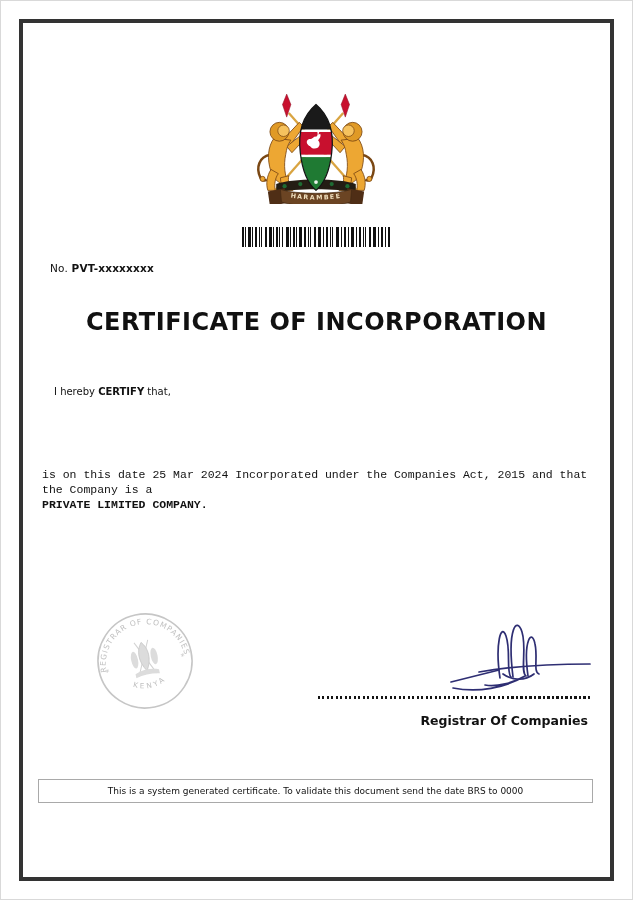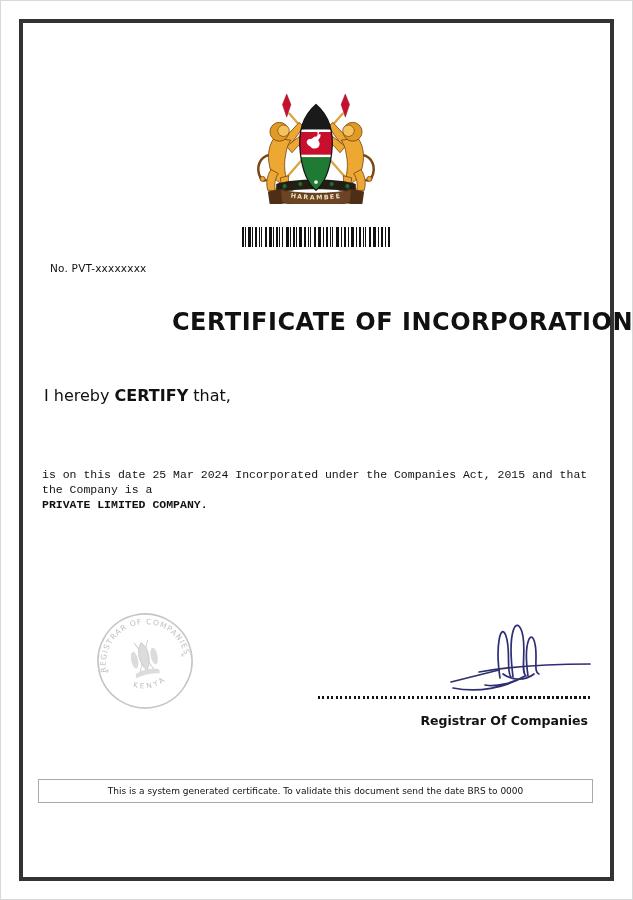--- a/index.html
+++ b/index.html
@@ -6,24 +6,24 @@
   #page{
     position:relative;width:633px;height:900px;background:#ffffff;
     font-family:"DejaVu Sans","Liberation Sans",sans-serif;color:#111;
     box-shadow:inset 0 0 0 1px #d9d9d9;overflow:hidden;
   }
   .abs{position:absolute;}
   #frame{left:19px;top:19px;width:587px;height:854px;border:4px solid #333;}
   #coa{left:253px;top:92px;width:126px;height:112px;}
   #barcode{left:242px;top:227px;width:148px;height:20px;}
   #no-line{left:50px;top:262px;font-size:10.5px;letter-spacing:.2px;}
-  #no-line b{font-weight:400;}
-  #cert-title{left:0;top:308px;width:633px;text-align:right;
+  #no-line b{font-weight:700;}
+  #cert-title{left:0;top:308px;width:633px;text-align:center;
     font-size:24px;font-weight:700;letter-spacing:.5px;}
-  #certify{left:44px;top:386px;font-size:16px;}
+  #certify{left:54px;top:386px;font-size:10px;}
   #certify b{font-weight:700;}
   #body-text{left:42px;top:467px;width:560px;font-size:11.5px;line-height:15px;font-family:Liberation Mono, monospace;}
   #body-text .bold-line{font-weight:700;}
   #stamp{left:95px;top:611px;width:100px;height:100px;transform:rotate(-12deg);}
   #signature{left:443px;top:614px;width:150px;height:82px;}
   #dotted-line{left:318px;top:696px;width:272px;height:3px;
     background:repeating-linear-gradient(90deg,#141414 0 2px,transparent 2px 4.5px);}
   #registrar-label{left:288px;top:713px;width:300px;text-align:right;
     font-size:12.5px;font-weight:700;}
   #footer-box{left:38px;top:779px;width:553px;height:22px;border:1px solid #a9a9a9;

